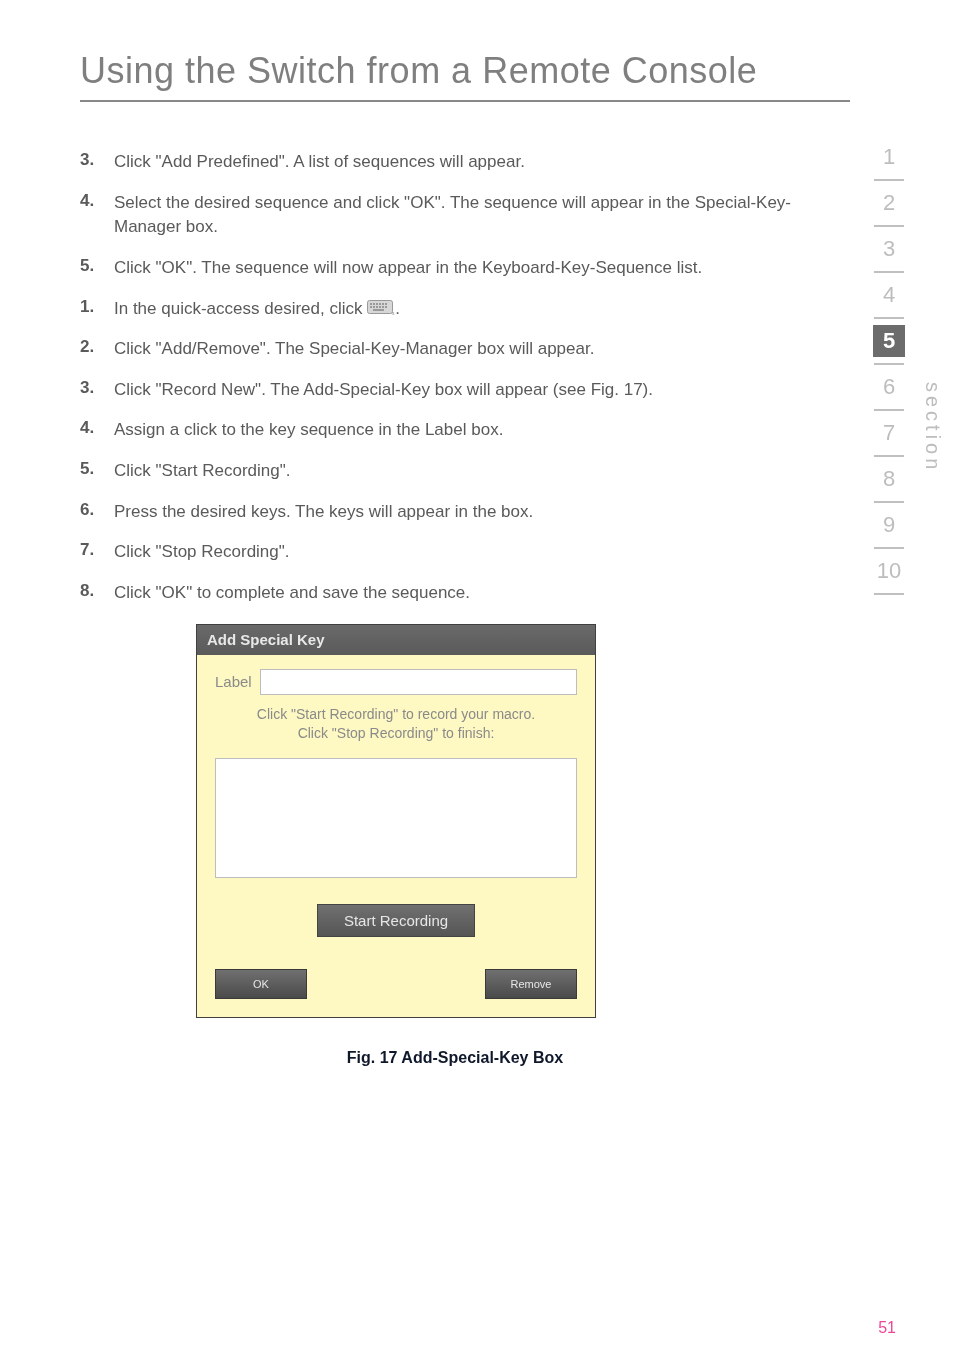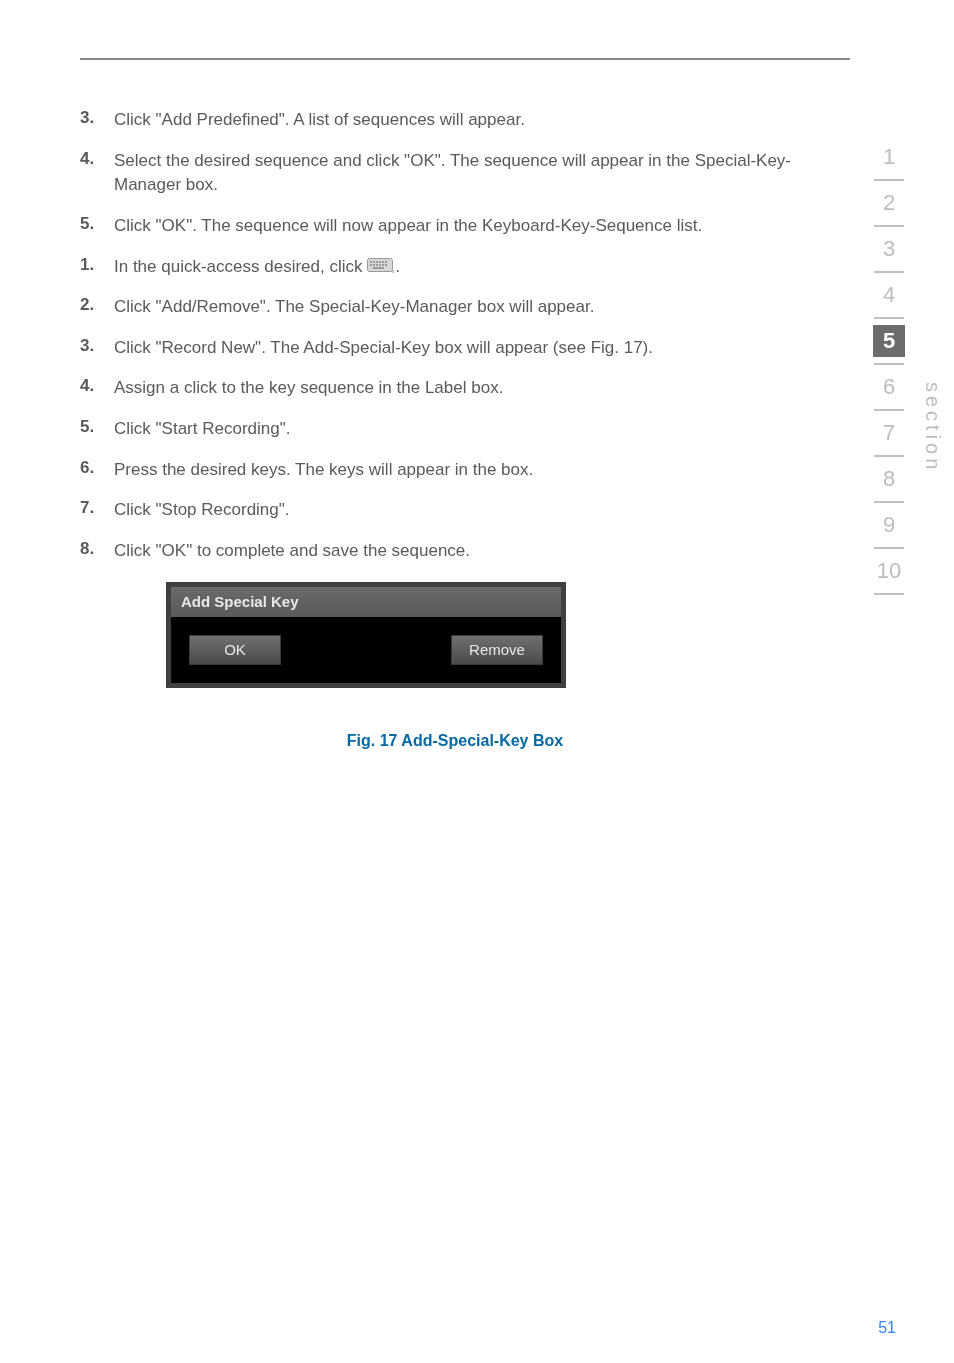--- a/index.html
+++ b/index.html
@@ -7,44 +7,45 @@
   .page { position: relative; width: 954px; height: 1363px; padding: 50px 70px 30px 80px; }
   .page-title { font-size: 36px; font-weight: 300; color: #7f7f7f; letter-spacing: 0.5px; font-family: Arial, sans-serif; }
   .title-rule { border: none; border-top: 2px solid #888; margin-top: 8px; width: 770px; }
   .content { margin-top: 48px; width: 750px; }
   .step-row { display: flex; align-items: flex-start; margin-bottom: 16px; }
   .step-num { width: 34px; flex: 0 0 34px; font-weight: 700; color: #5a5a5a; font-size: 17px; }
   .step-text { flex: 1; color: #5a5a5a; font-size: 17px; line-height: 1.45; font-weight: 500; }
   .subhead { font-size: 22px; font-weight: 700; color: #585858; margin: 22px 0 16px 0; }
   .kb-icon { display: inline-block; width: 28px; height: 16px; vertical-align: -2px; }
   .dialog-wrap { margin: 18px 0 0 86px; width: 400px; }
-  .dialog { width: 400px; border: 5px solid #404040; background: #000000; }
+  .dialog { width: 400px; border: 1px solid #404040; background: #fef9c3; margin-left: 30px; }
   .dlg-titlebar { height: 30px; background: linear-gradient(#6a6a6a,#5a5a5a); color: #e8e8e8; font-size: 15px; font-weight: 700; display: flex; align-items: center; padding-left: 10px; }
   .dlg-body { padding: 14px 18px 14px 18px; }
   .dlg-label-row { display: flex; align-items: center; gap: 8px; }
   .dlg-label-text { color: #8a8a8a; font-size: 15px; }
   .dlg-input { flex: 1; height: 26px; border: 1px solid #bdbdbd; background: #fff; padding: 2px 6px; font-size: 14px; color: #333; }
   .dlg-hint { text-align: center; color: #8a8a8a; font-size: 14px; line-height: 1.4; margin-top: 10px; }
   .dlg-textarea { width: 100%; height: 120px; border: 1px solid #bdbdbd; background: #fff; margin-top: 14px; resize: none; font-size: 14px; padding: 6px; }
   .dlg-start-row { display:flex; justify-content:center; margin-top: 22px; }
   .dlg-start-btn { background: linear-gradient(#707070,#555); color: #e6e6e6; border: 1px solid #444; font-size: 15px; padding: 7px 26px; cursor: pointer; }
   .dlg-footer { display: flex; justify-content: space-between; padding: 0 18px 18px 18px; margin-top: 18px; }
-  .dlg-ok-btn, .dlg-cancel-btn { background: linear-gradient(#707070,#4a4a4a); color: #e6e6e6; border: 1px solid #3a3a3a; font-size: 15px; width: 92px; height: 30px; cursor: pointer; }
-  .caption { text-align: center; font-weight: 700; color: #0369a1; font-size: 16px; margin-top: 44px; width: 750px; }
+  .dlg-ok-btn, .dlg-cancel-btn { background: linear-gradient(#707070,#4a4a4a); color: #e6e6e6; border: 1px solid #3a3a3a; font-size: 11px; width: 92px; height: 30px; cursor: pointer; }
+  .caption { text-align: center; font-weight: 700; color: #0f172a; font-size: 16px; margin-top: 31px; width: 750px; }
   .side-index { position: absolute; right: 40px; top: 135px; width: 50px; display: flex; flex-direction: column; align-items: center; }
   .idx-item { width: 32px; height: 32px; display:flex; align-items:center; justify-content:center; font-size: 22px; font-weight: 400; color: #bdbdbd; margin: 6px 0; }
   .idx-item.active { background: #6c6c6c; color: #fff; font-weight:700; }
   .idx-rule { width: 30px; border-top: 2px solid #c0c0c0; }
   .section-label { position: absolute; right: 10px; top: 382px; color: #bdbdbd; font-size: 20px; letter-spacing: 4px; writing-mode: vertical-rl; font-weight: 500; }
-  .page-num { position: absolute; right: 58px; bottom: 26px; color: #3b82f6; font-size: 16px; }
+  .page-num { position: absolute; right: 58px; bottom: 26px; color: #ec4899; font-size: 16px; }
 </style>
 </head>
 <body>
 
 <div class="page">
+  <div class="page-title">Using the Switch from a Remote Console</div>
   <hr class="title-rule">
 
   <div class="content">
 
     <div class="step-row">
       <div class="step-num">3.</div>
       <div class="step-text">Click "Add Predefined". A list of sequences will appear.</div>
     </div>
     <div class="step-row">
       <div class="step-num">4.</div>
@@ -105,20 +106,34 @@
     <div class="step-row">
       <div class="step-num">8.</div>
       <div class="step-text">Click "OK" to complete and save the sequence.</div>
     </div>
 
     <div class="dialog-wrap">
       <div class="dialog">
         <div class="dlg-titlebar">
           <span>Add Special Key</span>
         </div>
+        <div class="dlg-body">
+          <div class="dlg-label-row">
+            <span class="dlg-label-text">Label</span>
+            <input class="dlg-input" type="text" value="" style="">
+          </div>
+          <div class="dlg-hint">
+            <span>Click "Start Recording" to record your macro.</span><br>
+            <span>Click "Stop Recording" to finish:</span>
+          </div>
+          <textarea class="dlg-textarea" style=""></textarea>
+          <div class="dlg-start-row">
+            <button class="dlg-start-btn">Start Recording</button>
+          </div>
+        </div>
         <div class="dlg-footer">
           <button class="dlg-ok-btn">OK</button>
           <button class="dlg-cancel-btn">Remove</button>
         </div>
       </div>
     </div>
 
     <div class="caption">Fig. 17 Add-Special-Key Box</div>
   </div>
 

